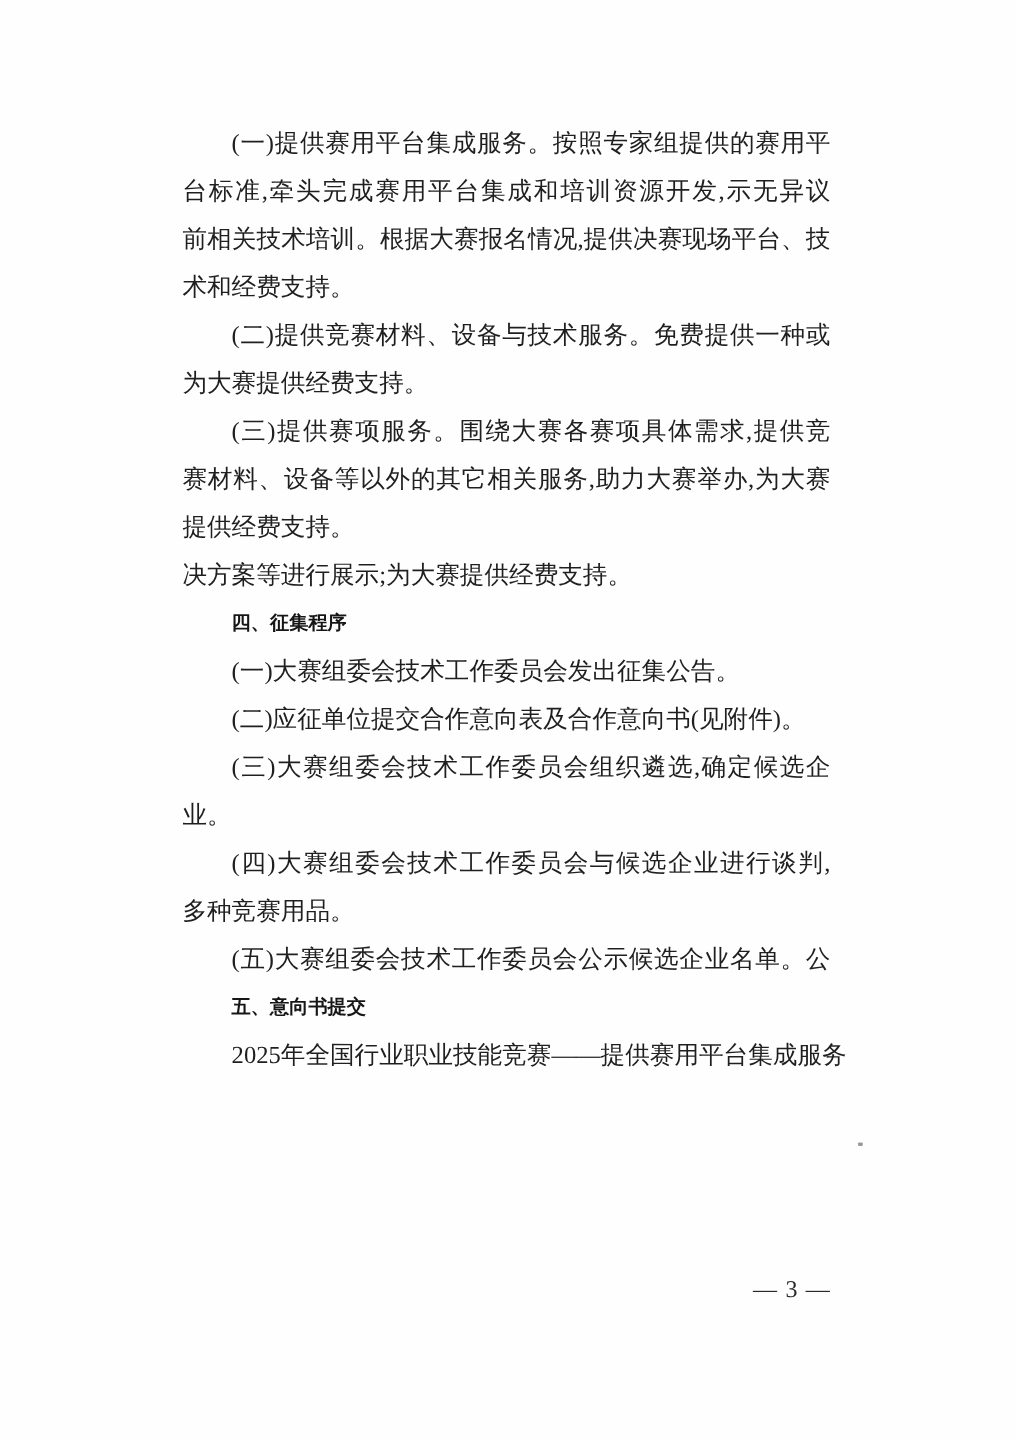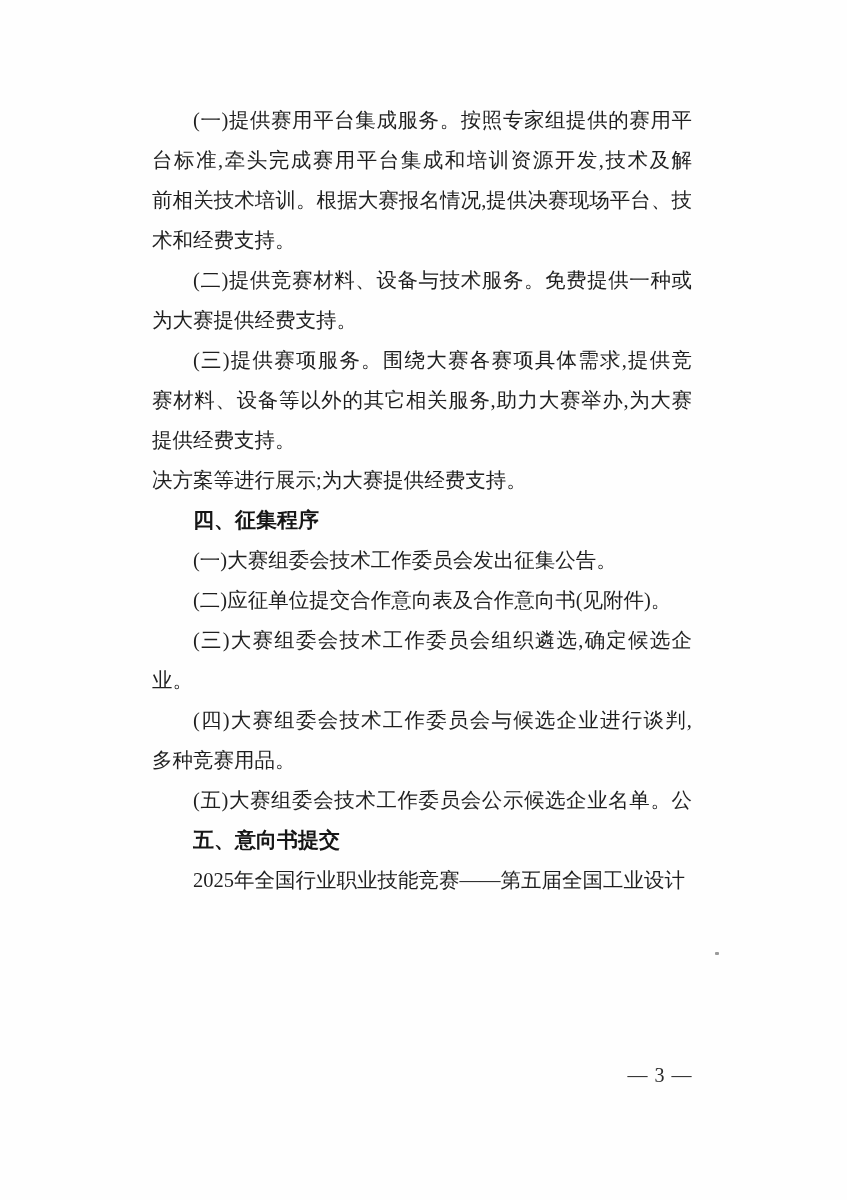--- a/index.html
+++ b/index.html
@@ -32,21 +32,21 @@
   .line.indent {
     text-indent: 41px;
   }
   .line.fill {
     text-align: justify;
     text-align-last: justify;
   }
   .line.heading {
     font-family: "Liberation Sans", sans-serif;
     font-weight: 700;
-    font-size: 21px;
+    font-size: 16px;
     color: #161616;
   }
   .footer {
     position: absolute;
     top: 1060px;
     left: 627px;
     width: 66px;
     height: 30px;
     line-height: 30px;
     font-size: 20px;
@@ -65,35 +65,35 @@
     background: #9a9a9a;
     border-radius: 1px;
   }
 </style>
 </head>
 <body>
 
 <div class="page">
   <div class="content">
       <div class="line indent fill">(一)提供赛用平台集成服务。按照专家组提供的赛用平</div>
-      <div class="line fill">台标准,牵头完成赛用平台集成和培训资源开发,技术及解</div>
+      <div class="line fill">台标准,牵头完成赛用平台集成和培训资源开发,示无异议</div>
       <div class="line fill">前相关技术培训。根据大赛报名情况,提供决赛现场平台、技</div>
       <div class="line">术和经费支持。</div>
       <div class="line indent fill">(二)提供竞赛材料、设备与技术服务。免费提供一种或</div>
       <div class="line">为大赛提供经费支持。</div>
       <div class="line indent fill">(三)提供赛项服务。围绕大赛各赛项具体需求,提供竞</div>
       <div class="line fill">赛材料、设备等以外的其它相关服务,助力大赛举办,为大赛</div>
       <div class="line">提供经费支持。</div>
       <div class="line">决方案等进行展示;为大赛提供经费支持。</div>
       <div class="line heading indent">四、征集程序</div>
       <div class="line indent">(一)大赛组委会技术工作委员会发出征集公告。</div>
       <div class="line indent">(二)应征单位提交合作意向表及合作意向书(见附件)。</div>
       <div class="line indent fill">(三)大赛组委会技术工作委员会组织遴选,确定候选企</div>
       <div class="line">业。</div>
       <div class="line indent fill">(四)大赛组委会技术工作委员会与候选企业进行谈判,</div>
       <div class="line">多种竞赛用品。</div>
       <div class="line indent fill">(五)大赛组委会技术工作委员会公示候选企业名单。公</div>
       <div class="line heading indent">五、意向书提交</div>
-      <div class="line indent">2025年全国行业职业技能竞赛——第五届全国工业设计</div>
+      <div class="line indent">2025年全国行业职业技能竞赛——提供赛用平台集成服务</div>
     </div>
   <div class="footer">— 3 —</div>
   <div class="speck"></div>
 </div>
 
 </body></html>

